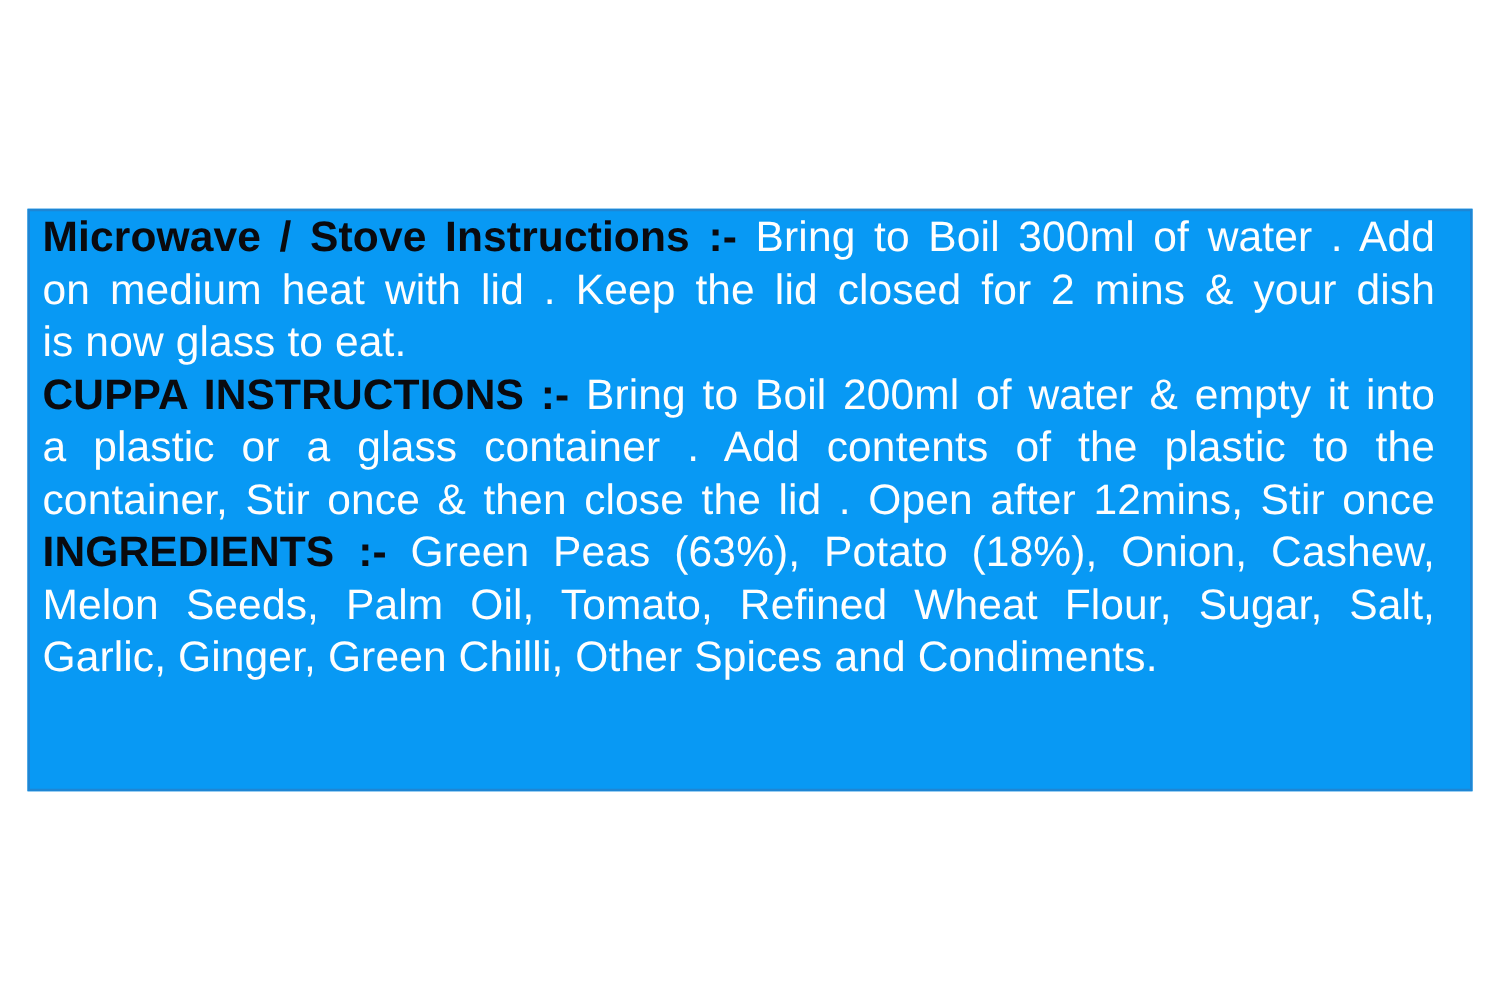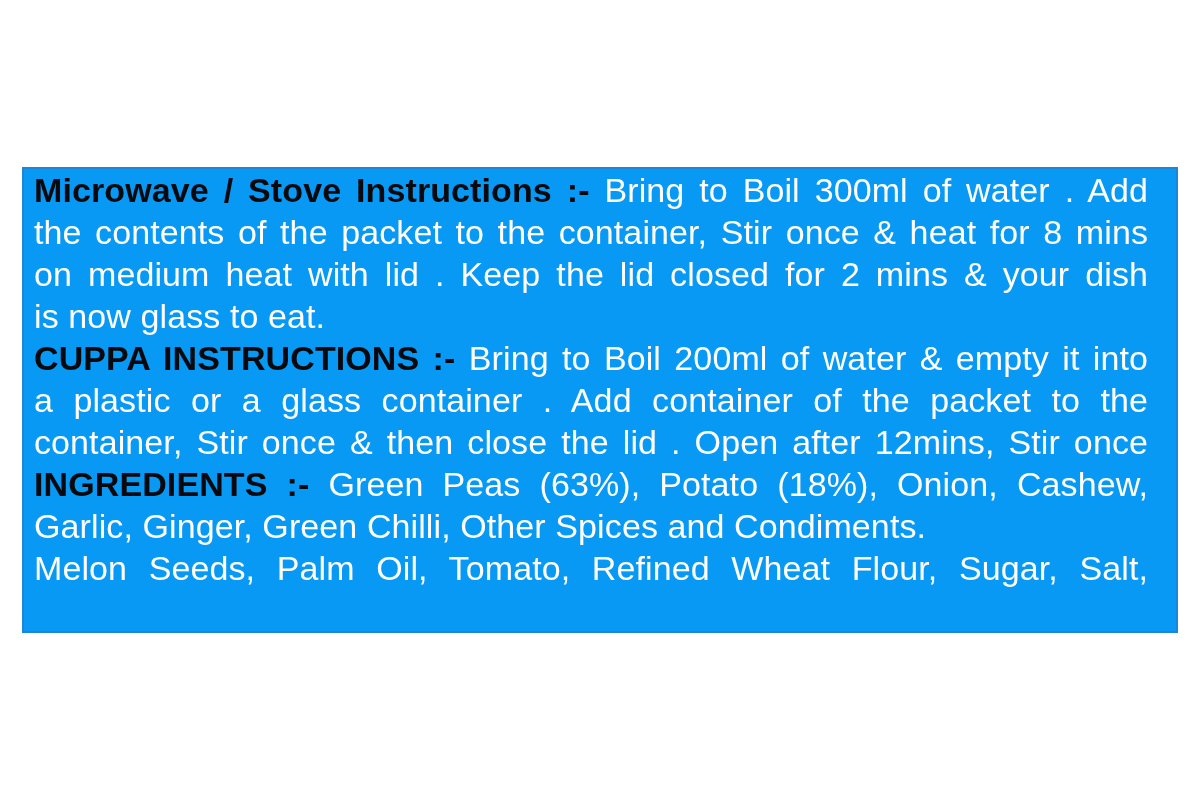--- a/index.html
+++ b/index.html
@@ -58,26 +58,25 @@
     color: var(--body-color);
   }
 </style>
 </head>
 <body>
 
 <div class="page">
   <div class="label-panel">
 
     <div class="line fill"><span class="hd">Microwave / Stove Instructions :- </span><span class="bd">Bring to Boil 300ml of water . Add</span></div>
-    <div class="line fill"><span class="bd">the contents of the packet to the container, Stir once &amp; heat for 8 mins</span></div>
     <div class="line fill"><span class="bd">on medium heat with lid . Keep the lid closed for 2 mins &amp; your dish</span></div>
     <div class="line last"><span class="bd">is now glass to eat.</span></div>
 
     <div class="line fill"><span class="hd">CUPPA INSTRUCTIONS :- </span><span class="bd">Bring to Boil 200ml of water &amp; empty it into</span></div>
-    <div class="line fill"><span class="bd">a plastic or a glass container . Add container of the packet to the</span></div>
+    <div class="line fill"><span class="bd">a plastic or a glass container . Add contents of the plastic to the</span></div>
     <div class="line fill"><span class="bd">container, Stir once &amp; then close the lid . Open after 12mins, Stir once</span></div>
 
     <div class="line fill"><span class="hd">INGREDIENTS :- </span><span class="bd">Green Peas (63%), Potato (18%), Onion, Cashew,</span></div>
+    <div class="line fill"><span class="bd">Melon Seeds, Palm Oil, Tomato, Refined Wheat Flour, Sugar, Salt,</span></div>
     <div class="line last"><span class="bd">Garlic, Ginger, Green Chilli, Other Spices and Condiments.</span></div>
-    <div class="line fill"><span class="bd">Melon Seeds, Palm Oil, Tomato, Refined Wheat Flour, Sugar, Salt,</span></div>
 
   </div>
 </div>
 
 </body></html>

